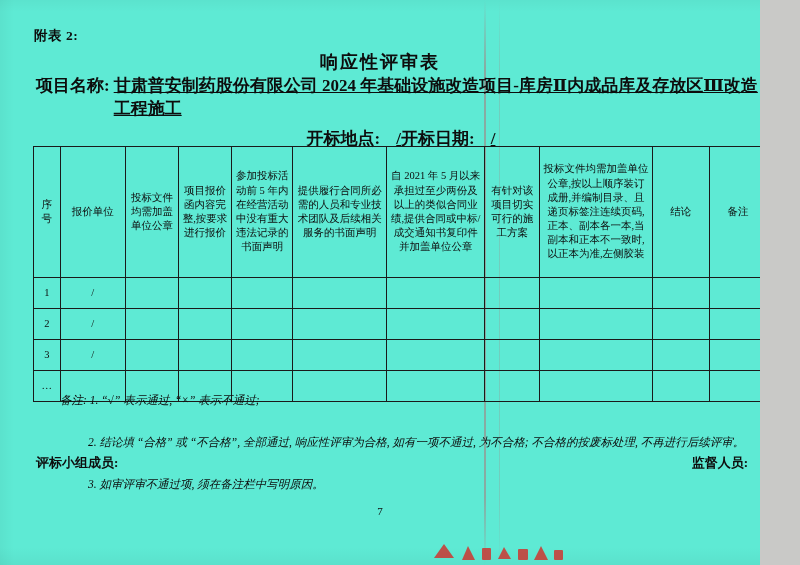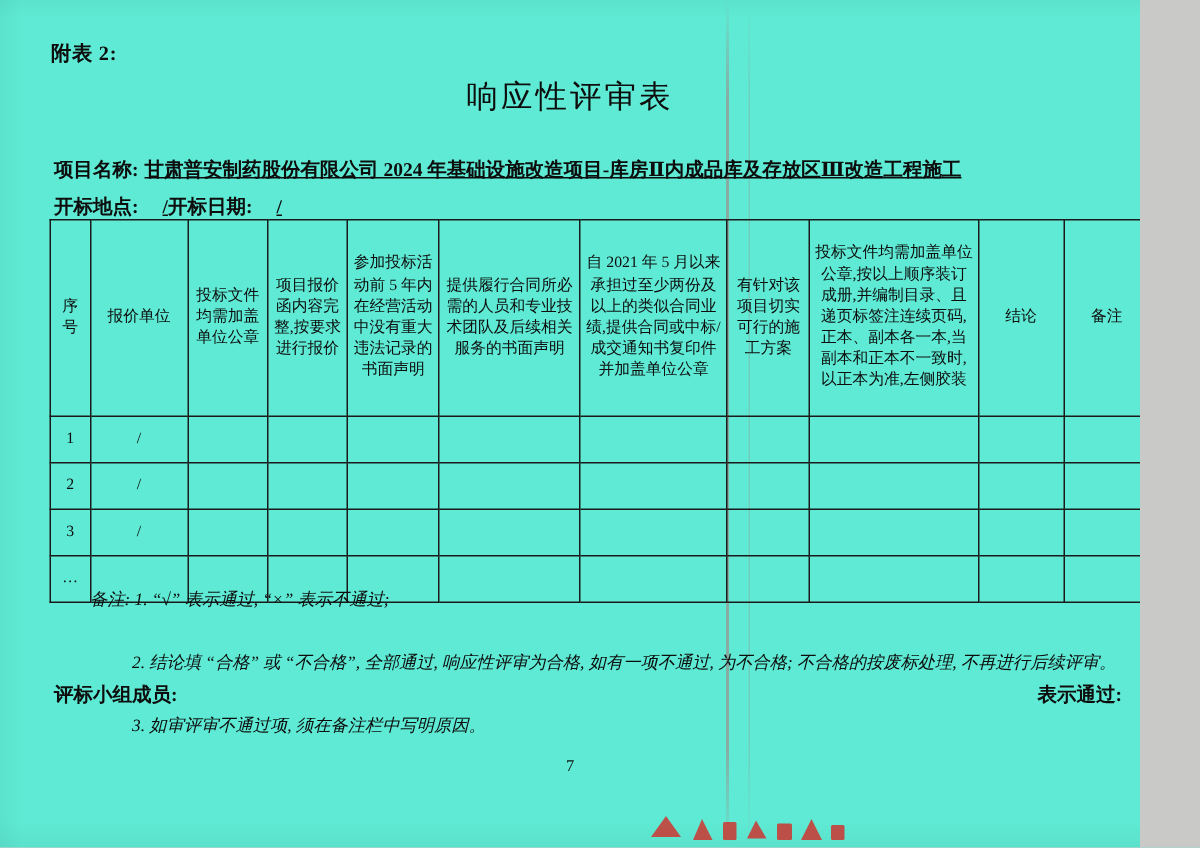--- a/index.html
+++ b/index.html
@@ -44,40 +44,40 @@
     font-size: 13.5px;
     font-weight: bold;
     letter-spacing: 0.5px;
   }
   .doc-title {
     position: absolute;
     left: 0;
     right: 0;
     top: 50px;
     text-align: center;
-    font-size: 21px;
-    font-weight: normal;
+    font-size: 18px;
+    font-weight: bold;
     letter-spacing: 2px;
   }
   .meta {
     position: absolute;
     left: 36px;
-    top: 104px;
+    top: 74px;
     width: 730px;
-    font-size: 13px;
+    font-size: 17px;
   }
   .meta-row {
     display: flex;
     align-items: baseline;
     margin-bottom: 7px;
     font-weight: bold;
   }
   .meta-label { white-space: nowrap; }
   .meta-value { margin-left: 4px; font-weight: bold; text-decoration: underline; }
-  .meta-row.split { justify-content: flex-start; }
+  .meta-row.split { justify-content: center; }
   .meta-right { display: flex; align-items: baseline; }
 
   table.grid {
     position: absolute;
     left: 33px;
     top: 146px;
     width: 734px;
     border-collapse: collapse;
     table-layout: fixed;
   }
@@ -265,21 +265,21 @@
   </table>
 
   <div class="notes">
     <div class="n-line">备注: 1. “√” 表示通过, “×” 表示不通过;</div>
     <div class="n-line indent">2. 结论填 “合格” 或 “不合格”, 全部通过, 响应性评审为合格, 如有一项不通过, 为不合格; 不合格的按废标处理, 不再进行后续评审。</div>
     <div class="n-line indent">3. 如审评审不通过项, 须在备注栏中写明原因。</div>
   </div>
 
   <div class="signs">
     <div>评标小组成员:</div>
-    <div>表示通过:</div>
+    <div>监督人员:</div>
   </div>
 
   <div class="page-num">7</div>
 
   <div class="stamp">
     <svg width="150" height="26" viewBox="0 0 150 26">
       <g fill="#d2302b" opacity="0.82">
         <path d="M6 18 L16 4 L26 18 Z"></path>
         <path d="M34 20 L40 6 L47 20 Z"></path>
         <rect x="54" y="8" width="9" height="12" rx="1"></rect>

